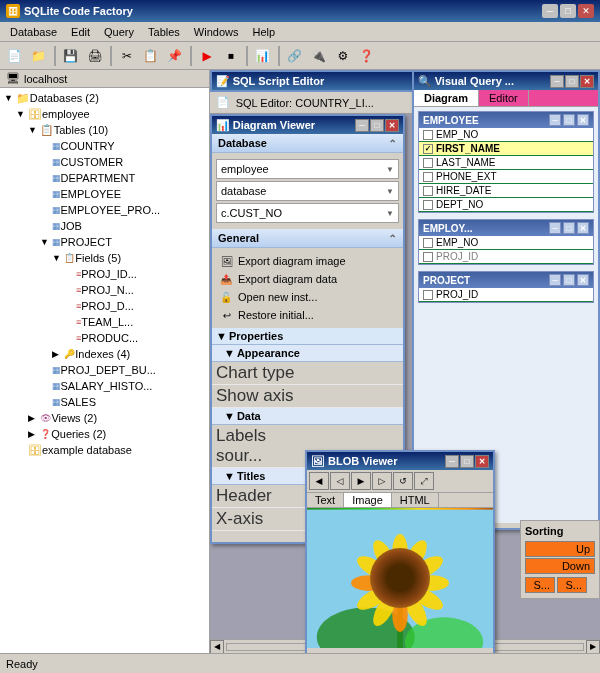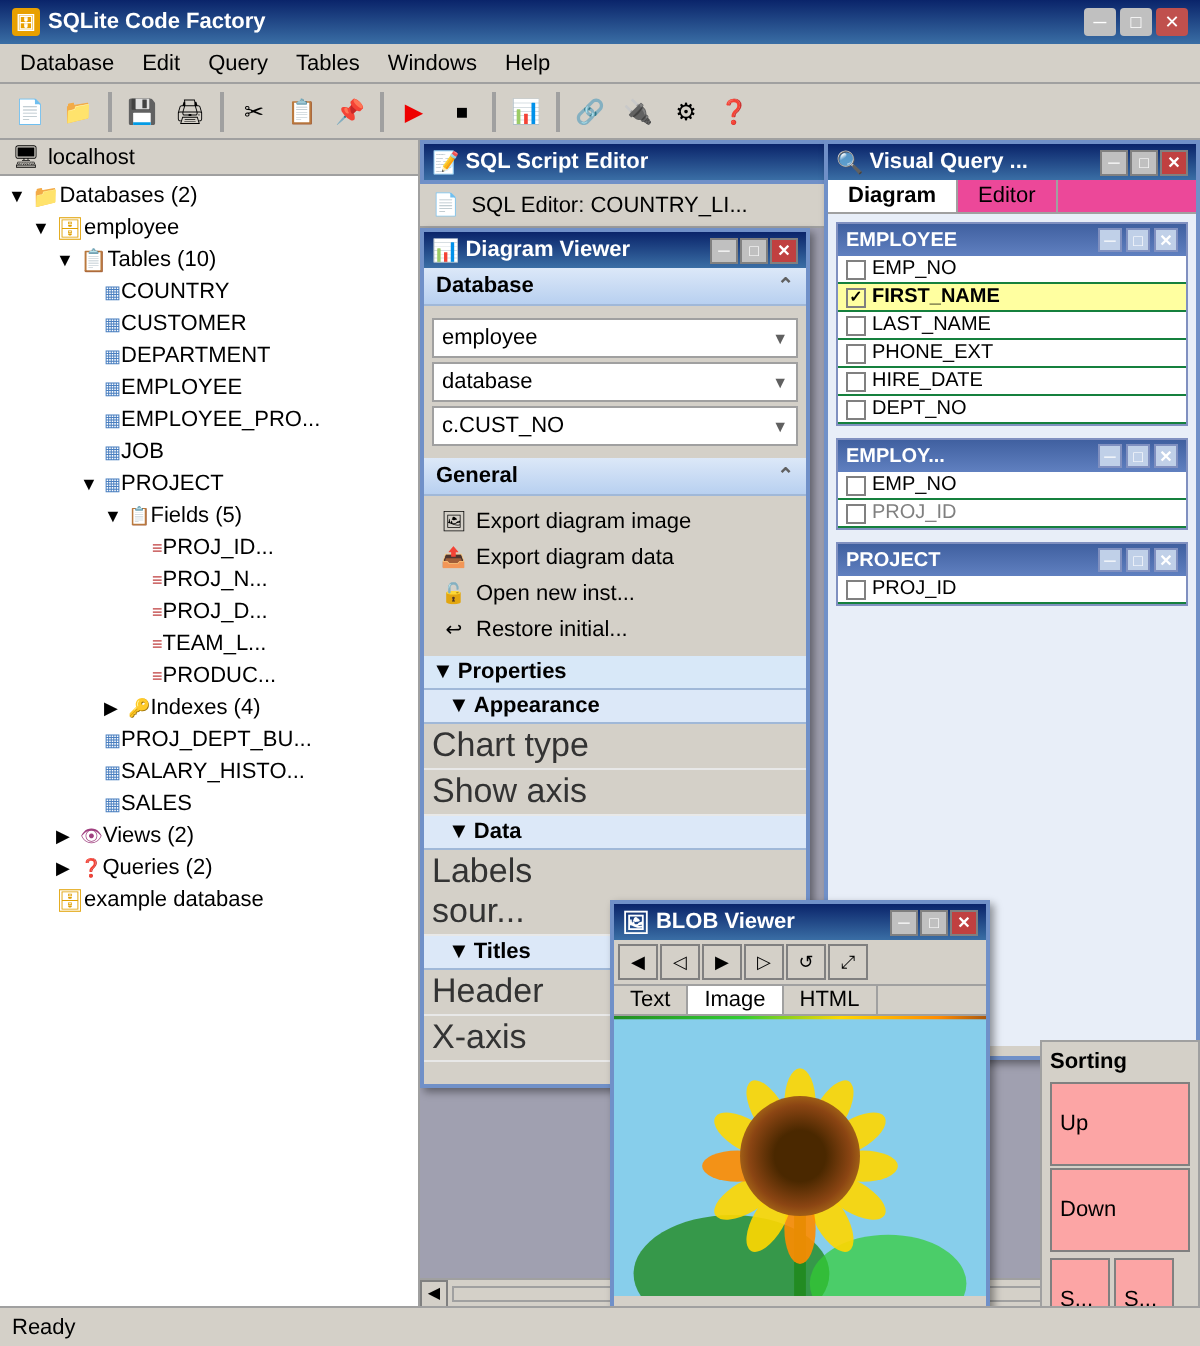--- a/index.html
+++ b/index.html
@@ -71,21 +71,21 @@
     .blob-tabs { display: flex; background: #d4d0c8; border-bottom: 1px solid #a0a0a0; }
     .blob-tab { padding: 1px 8px; font-size: 11px; cursor: pointer; border-right: 1px solid #a0a0a0; }
     .blob-tab.active { background: white; }
     .sunflower { width: 100%; height: 140px; background: linear-gradient(135deg, #228B22 0%, #32CD32 20%, #FFD700 35%, #FF8C00 50%, #8B4513 60%, #DAA520 70%, #FFD700 80%, #228B22 100%); position: relative; overflow: hidden; }
     .sunflower::before { content: ''; position: absolute; width: 60px; height: 60px; background: radial-gradient(circle, #4a2800 30%, #8B4513 60%, #DAA520 100%); border-radius: 50%; top: 50%; left: 50%; transform: translate(-50%, -50%); }
     .sunflower::after { content: ''; position: absolute; width: 100%; height: 100%; background: repeating-conic-gradient(#FFD700 0deg 20deg, #FF8C00 20deg 40deg); opacity: 0.3; }
 
     
     .sorting-panel { position: absolute; top: 450px; right: 0; width: 80px; background: #d4d0c8; border: 1px solid #a0a0a0; padding: 4px; z-index: 5; }
     .sort-label { font-size: 11px; font-weight: bold; margin-bottom: 4px; }
-    .sort-btn { background: #fca5a5; border: 1px solid #808080; padding: 14px 4px; font-size: 11px; cursor: pointer; margin: 1px 0; display: block; width: 100%; text-align: left; }
+    .sort-btn { background: #f97316; border: 1px solid #808080; padding: 1px 4px; font-size: 11px; cursor: pointer; margin: 1px 0; display: block; width: 100%; text-align: right; }
     .sort-btn2 { width: 30px; }
 
     .chevron { font-size: 10px; color: #606060; }
 
     
     .tree-content { padding: 2px 0; }
     .tree-row { display: flex; align-items: center; height: 16px; padding-left: 4px; cursor: pointer; }
 
     .icon-db { color: #e0a000; }
     .icon-table { color: #4a7fc0; }

